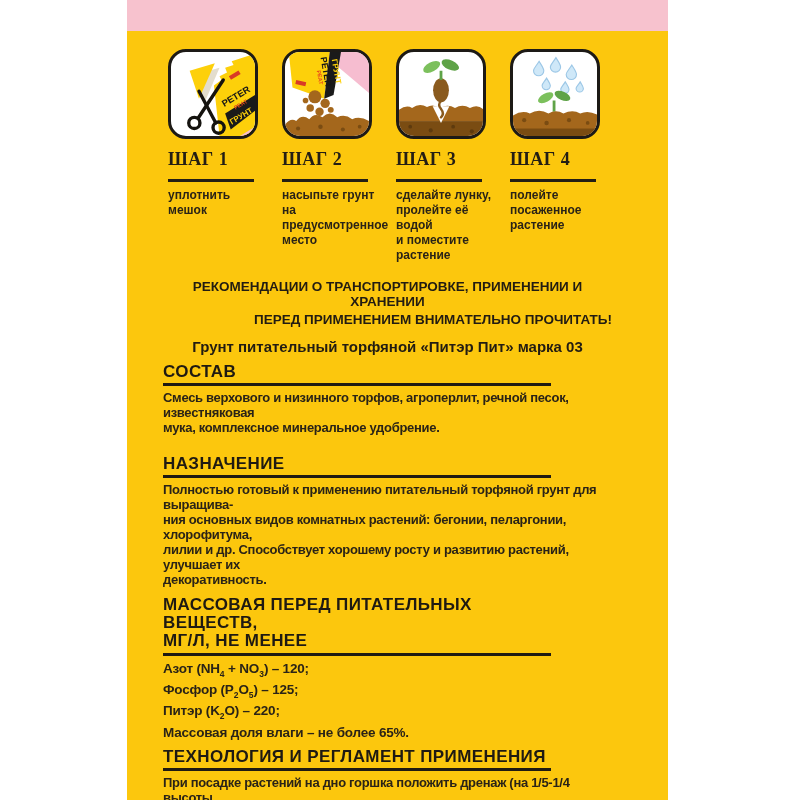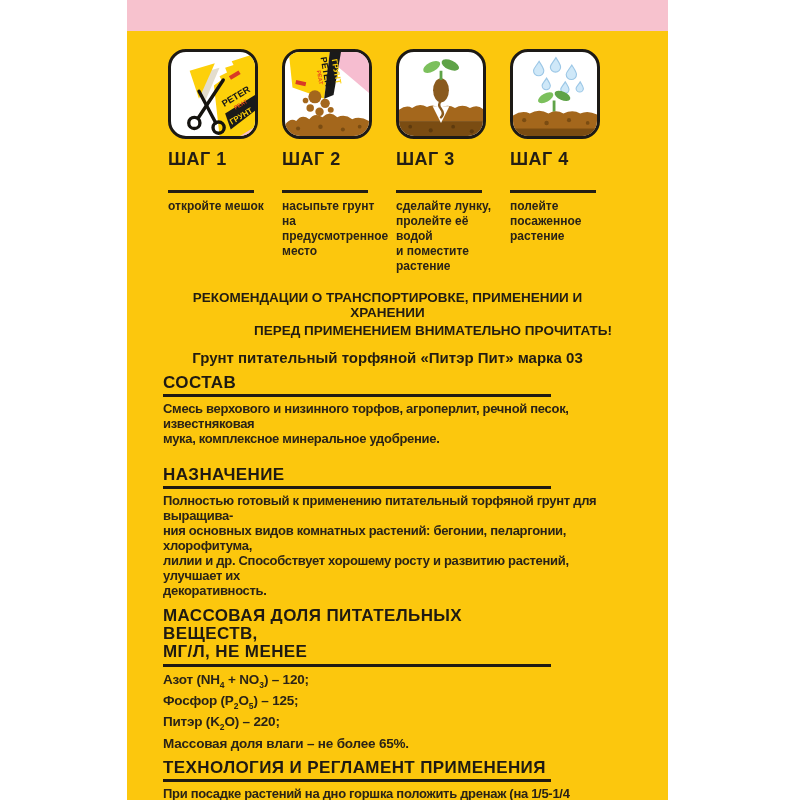--- a/index.html
+++ b/index.html
@@ -15,24 +15,24 @@
   .pink-strip{height:31px;background:#f7c2ce;}
   
   .steps{display:flex;gap:14px;margin:18px 0 0 41px;}
   .step{width:100px;}
   .icon-box{
     width:90px;height:90px;box-sizing:border-box;background:#ffffff;
     border:3.5px solid #1d1a16;border-radius:18px;overflow:hidden;
   }
   .icon-box svg{display:block;width:100%;height:100%;}
   .step-label{
-    display:block;width:86px;margin-top:11px;padding-bottom:22px;
+    display:block;width:86px;margin-top:11px;padding-bottom:11px;
     border-bottom:3px solid #241e14;
     font-size:18px;line-height:18px;font-weight:800;letter-spacing:.5px;
-    text-transform:uppercase;color:#241e14;
+    text-transform:uppercase;color:#241e14;font-family:Liberation Serif, serif;
   }
   .step-desc{
     margin-top:6px;font-size:12px;line-height:15px;font-weight:600;
     white-space:pre-line;color:#2a2317;
   }
   
   .content{padding:0 56px 0 36px;}
   .rec-line1{margin-top:16px;text-align:center;font-size:13.5px;line-height:15px;font-weight:800;color:#221c12;}
   .rec-line2{margin-top:3px;text-align:right;font-size:13.5px;line-height:15px;font-weight:600;color:#221c12;}
   .product-name{margin-top:12px;text-align:center;font-size:15px;line-height:16px;font-weight:800;color:#221c12;}
@@ -73,21 +73,21 @@
           <polygon points="74,90 90,80 90,90" fill="#f6bdd0"></polygon>
           <g stroke="#15130f" stroke-width="3.6" fill="none" stroke-linecap="round">
             <line x1="56" y1="30" x2="29" y2="71"></line>
             <line x1="30" y1="42" x2="48" y2="76"></line>
             <circle cx="25" cy="76" r="6"></circle>
             <circle cx="51" cy="81" r="6"></circle>
           </g>
         </svg>
       </div>
       <div class="step-label">Шаг 1</div>
-      <div class="step-desc">откройте мешок</div>
+      <div class="step-desc">уплотнить мешок</div>
     </div>
 
     <div class="step">
       <div class="icon-box">
         <svg viewBox="0 0 90 90">
           <polygon points="38,0 90,0 90,44" fill="#f6bdd0"></polygon>
           <polygon points="4,0 48,0 42,50 8,38" fill="#fdd00a"></polygon>
           <polygon points="48,0 60,0 52,46 42,50" fill="#1a1a1a"></polygon>
           <text x="0" y="0" transform="translate(50,8) rotate(80)" font-size="8.5" font-weight="bold" fill="#fdd00a" font-family="Liberation Sans, sans-serif">ГРУНТ</text>
           <text x="0" y="0" transform="translate(38,6) rotate(80)" font-size="9.5" font-weight="bold" fill="#181818" font-family="Liberation Sans, sans-serif">PETER</text>
@@ -186,21 +186,21 @@
 
     <section>
       <h2 class="sec-title mt20">НАЗНАЧЕНИЕ</h2>
       <p class="body">Полностью готовый к применению питательный торфяной грунт для выращива-
 ния основных видов комнатных растений: бегонии, пеларгонии, хлорофитума,
 лилии и др. Способствует хорошему росту и развитию растений, улучшает их
 декоративность.</p>
     </section>
 
     <section>
-      <h2 class="sec-title two-line mt9">МАССОВАЯ ДОЛЯ ПИТАТЕЛЬНЫХ ВЕЩЕСТВ,
+      <h2 class="sec-title two-line mt9">МАССОВАЯ ПЕРЕД ПИТАТЕЛЬНЫХ ВЕЩЕСТВ,
 МГ/Л, НЕ МЕНЕЕ</h2>
       <div class="nutrient-list">
           <div class="nutrient-line"><span>Азот (NH</span><sub>4</sub><span> + NO</span><sub>3</sub><span>) – 120;</span></div>
           <div class="nutrient-line"><span>Фосфор (P</span><sub>2</sub><span>O</span><sub>5</sub><span>) – 125;</span></div>
           <div class="nutrient-line"><span>Питэр (K</span><sub>2</sub><span>O) – 220;</span></div>
           <div class="nutrient-line"><span>Массовая доля влаги – не более 65%.</span></div>
         </div>
     </section>
 
     <section>

